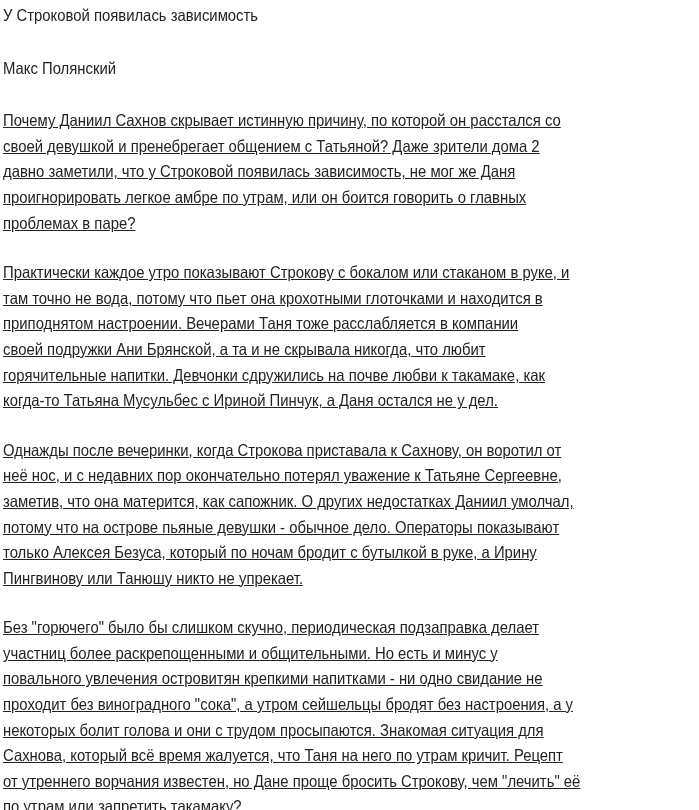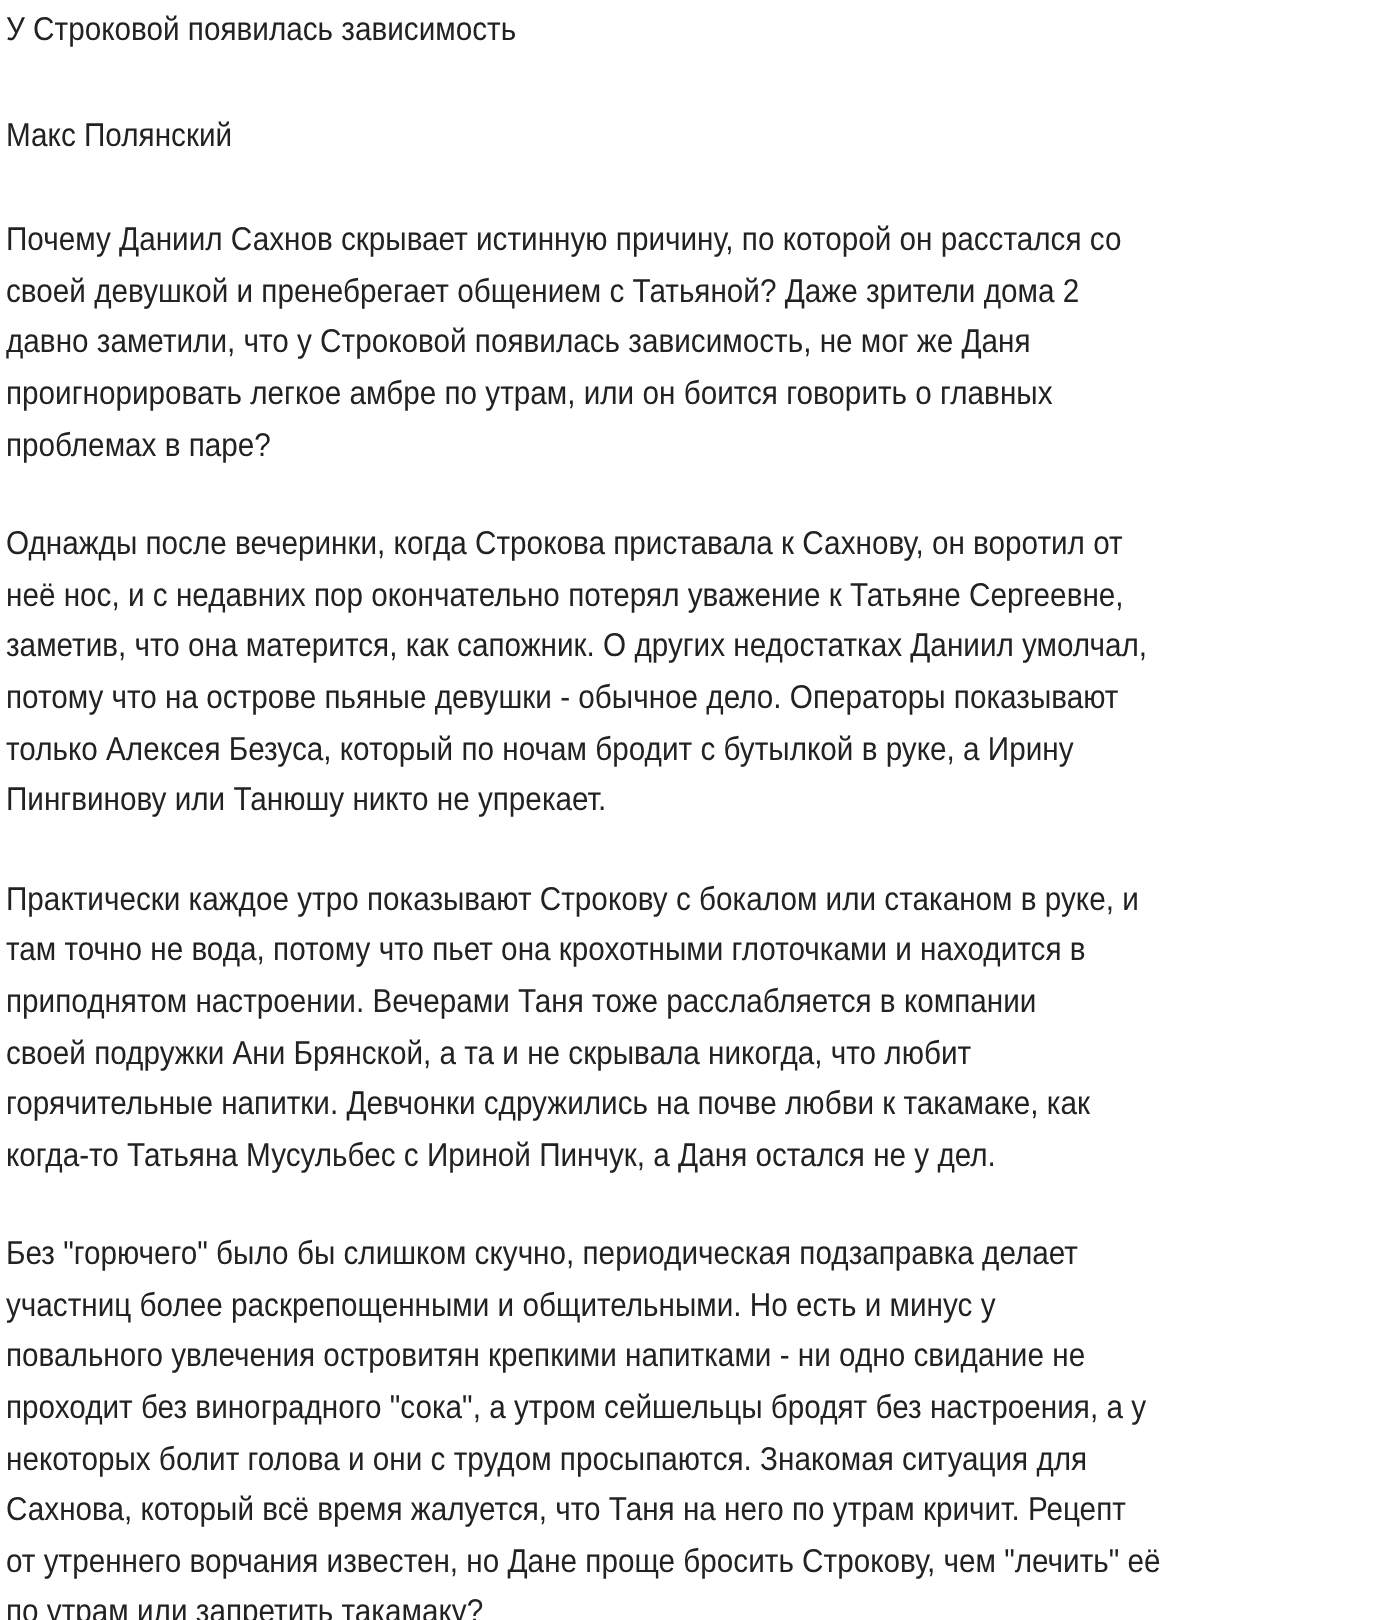--- a/index.html
+++ b/index.html
@@ -24,54 +24,54 @@
     .line {
       font-size: 16.5px;
       line-height: 25.6px;
       white-space: nowrap;
       transform: scaleX(0.9);
       transform-origin: left center;
       letter-spacing: 0px;
     }
     .title { margin-top: 3px; }
     .author { margin-top: 27px; }
-    .para { margin-top: 24px; }
+    .para { margin-top: 24px; text-decoration: underline; }
     .para.first { margin-top: 27px; }
   </style>
 </head>
 <body>
 
 <div class="article">
   <div class="line title">У Строковой появилась зависимость</div>
   <div class="line author">Макс Полянский</div>
 
   <div class="para first">
     <div class="line">Почему Даниил Сахнов скрывает истинную причину, по которой он расстался со</div>
     <div class="line">своей девушкой и пренебрегает общением с Татьяной? Даже зрители дома 2</div>
     <div class="line">давно заметили, что у Строковой появилась зависимость, не мог же Даня</div>
     <div class="line">проигнорировать легкое амбре по утрам, или он боится говорить о главных</div>
     <div class="line">проблемах в паре?</div>
   </div>
 
   <div class="para">
+    <div class="line">Практически каждое утро показывают Строкову с бокалом или стаканом в руке, и</div>
+    <div class="line">там точно не вода, потому что пьет она крохотными глоточками и находится в</div>
+    <div class="line">приподнятом настроении. Вечерами Таня тоже расслабляется в компании</div>
+    <div class="line">своей подружки Ани Брянской, а та и не скрывала никогда, что любит</div>
+    <div class="line">горячительные напитки. Девчонки сдружились на почве любви к такамаке, как</div>
+    <div class="line">когда-то Татьяна Мусульбес с Ириной Пинчук, а Даня остался не у дел.</div>
+  </div>
+
+  <div class="para">
     <div class="line">Однажды после вечеринки, когда Строкова приставала к Сахнову, он воротил от</div>
     <div class="line">неё нос, и с недавних пор окончательно потерял уважение к Татьяне Сергеевне,</div>
     <div class="line">заметив, что она матерится, как сапожник. О других недостатках Даниил умолчал,</div>
     <div class="line">потому что на острове пьяные девушки - обычное дело. Операторы показывают</div>
     <div class="line">только Алексея Безуса, который по ночам бродит с бутылкой в руке, а Ирину</div>
     <div class="line">Пингвинову или Танюшу никто не упрекает.</div>
-  </div>
-
-  <div class="para">
-    <div class="line">Практически каждое утро показывают Строкову с бокалом или стаканом в руке, и</div>
-    <div class="line">там точно не вода, потому что пьет она крохотными глоточками и находится в</div>
-    <div class="line">приподнятом настроении. Вечерами Таня тоже расслабляется в компании</div>
-    <div class="line">своей подружки Ани Брянской, а та и не скрывала никогда, что любит</div>
-    <div class="line">горячительные напитки. Девчонки сдружились на почве любви к такамаке, как</div>
-    <div class="line">когда-то Татьяна Мусульбес с Ириной Пинчук, а Даня остался не у дел.</div>
   </div>
 
   <div class="para">
     <div class="line">Без "горючего" было бы слишком скучно, периодическая подзаправка делает</div>
     <div class="line">участниц более раскрепощенными и общительными. Но есть и минус у</div>
     <div class="line">повального увлечения островитян крепкими напитками - ни одно свидание не</div>
     <div class="line">проходит без виноградного "сока", а утром сейшельцы бродят без настроения, а у</div>
     <div class="line">некоторых болит голова и они с трудом просыпаются. Знакомая ситуация для</div>
     <div class="line">Сахнова, который всё время жалуется, что Таня на него по утрам кричит. Рецепт</div>
     <div class="line">от утреннего ворчания известен, но Дане проще бросить Строкову, чем "лечить" её</div>

